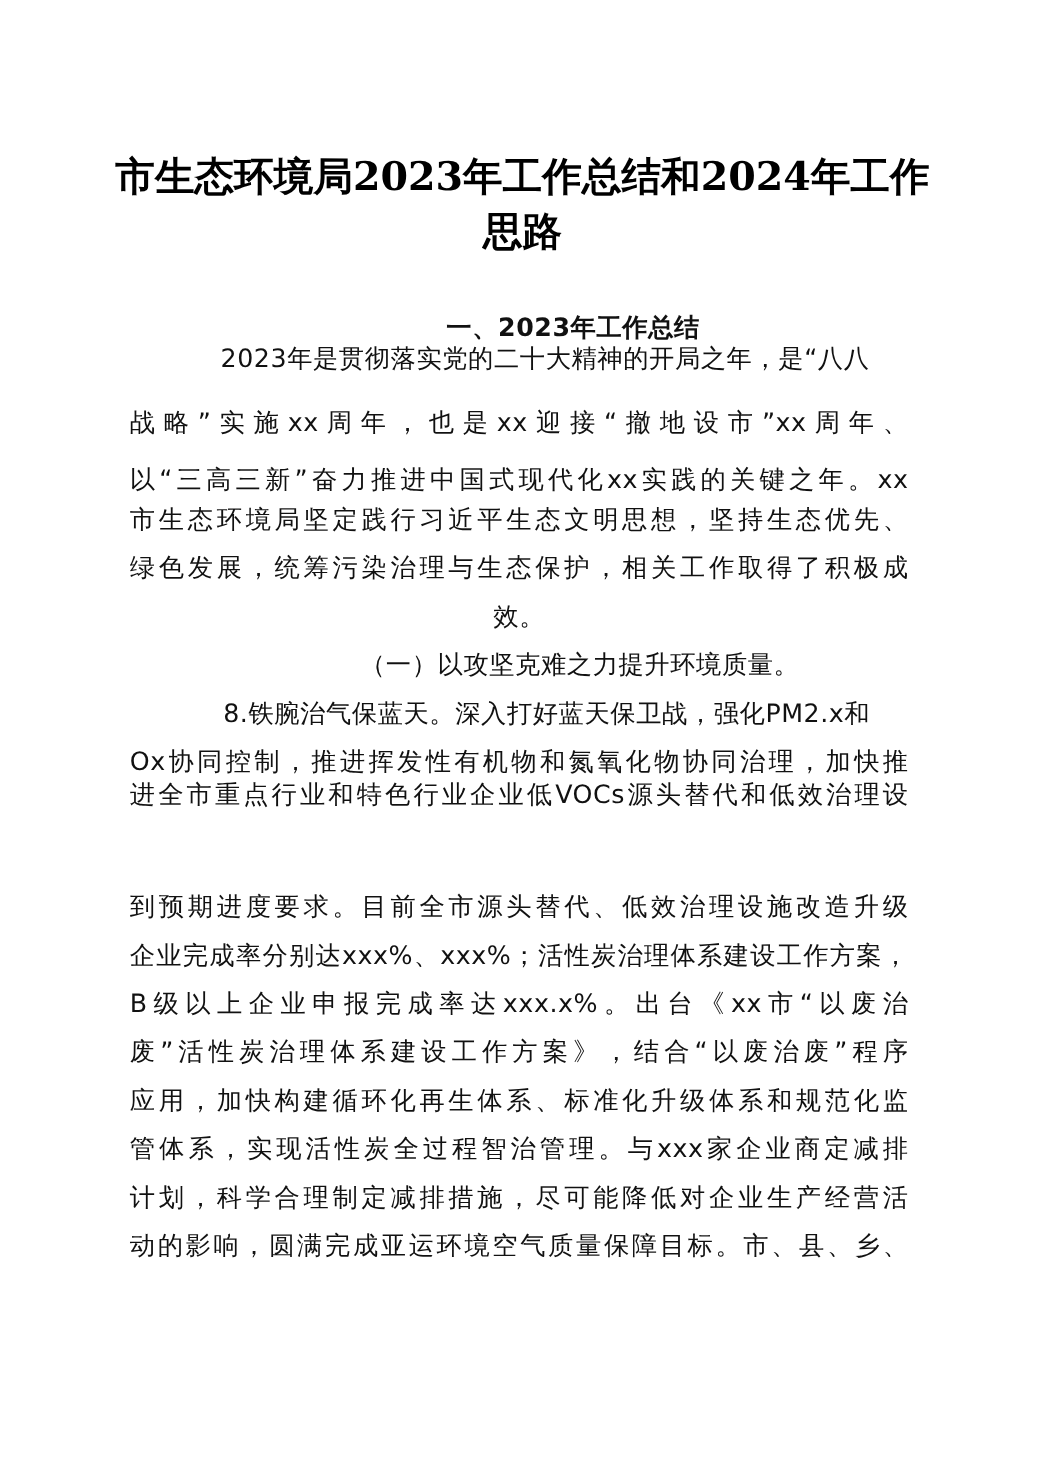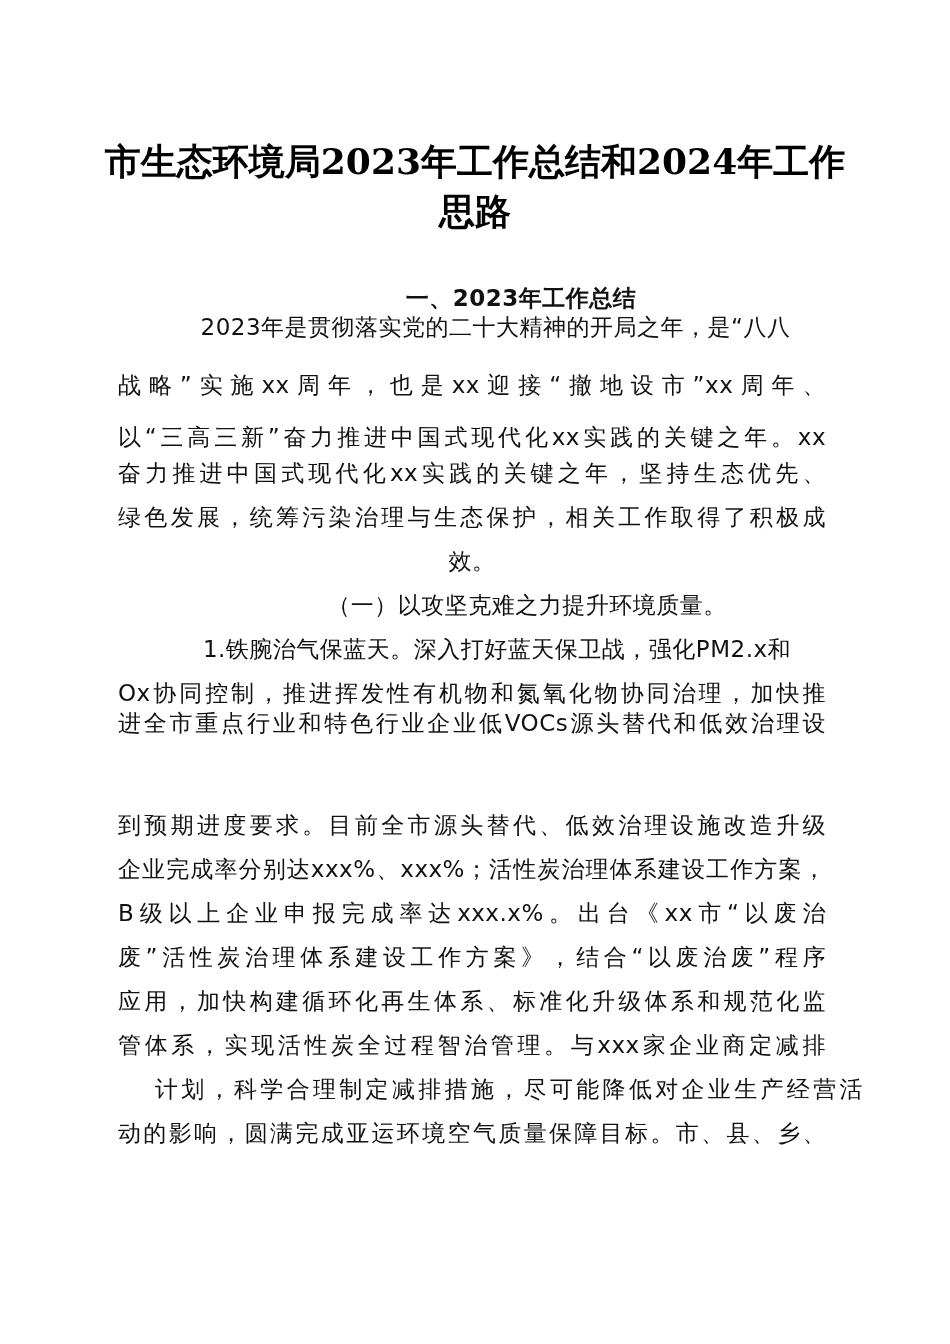--- a/index.html
+++ b/index.html
@@ -28,31 +28,31 @@
   <div class="title">
     <span class="tl">市生态环境局2023年工作总结和2024年工作</span>
     <span class="tl">思路</span>
   </div>
 
   <div class="line h1" style="left:167px; top:283px;">一、2023年工作总结</div>
 
   <div class="line" style="left:167px; width:657px; top:312px;">2023年是贯彻落实党的二十大精神的开局之年，是“八八</div>
   <div class="line justify" style="top:370px;">战略”实施xx周年，也是xx迎接“撤地设市”xx周年、</div>
   <div class="line justify" style="top:422px;">以“三高三新”奋力推进中国式现代化xx实践的关键之年。xx</div>
-  <div class="line justify" style="top:458px;">奋力推进中国式现代化xx实践的关键之年，坚持生态优先、</div>
+  <div class="line justify" style="top:458px;">市生态环境局坚定践行习近平生态文明思想，坚持生态优先、</div>
   <div class="line justify" style="top:502px;">绿色发展，统筹污染治理与生态保护，相关工作取得了积极成</div>
   <div class="line" style="top:546px;">效。</div>
 
   <div class="line sub" style="left:173px; top:590px;">（一）以攻坚克难之力提升环境质量。</div>
 
-  <div class="line" style="left:170px; width:654px; top:634px;">1.铁腕治气保蓝天。深入打好蓝天保卫战，强化PM2.x和</div>
+  <div class="line" style="left:170px; width:654px; top:634px;">8.铁腕治气保蓝天。深入打好蓝天保卫战，强化PM2.x和</div>
   <div class="line justify" style="top:678px;">Ox协同控制，推进挥发性有机物和氮氧化物协同治理，加快推</div>
   <div class="line justify" style="top:708px;">进全市重点行业和特色行业企业低VOCs源头替代和低效治理设</div>
   <div class="line justify" style="top:810px;">到预期进度要求。目前全市源头替代、低效治理设施改造升级</div>
   <div class="line justify" style="top:854px;">企业完成率分别达xxx%、xxx%；活性炭治理体系建设工作方案，</div>
   <div class="line justify" style="top:898px;">B级以上企业申报完成率达xxx.x%。出台《xx市“以废治</div>
   <div class="line justify" style="top:942px;">废”活性炭治理体系建设工作方案》，结合“以废治废”程序</div>
   <div class="line justify" style="top:986px;">应用，加快构建循环化再生体系、标准化升级体系和规范化监</div>
   <div class="line justify" style="top:1030px;">管体系，实现活性炭全过程智治管理。与xxx家企业商定减排</div>
-  <div class="line justify" style="top:1074px;margin-left:37px;">计划，科学合理制定减排措施，尽可能降低对企业生产经营活</div>
+  <div class="line justify" style="top:1074px;">计划，科学合理制定减排措施，尽可能降低对企业生产经营活</div>
   <div class="line justify" style="top:1118px;">动的影响，圆满完成亚运环境空气质量保障目标。市、县、乡、</div>
 
 </div>
 
 </body></html>

